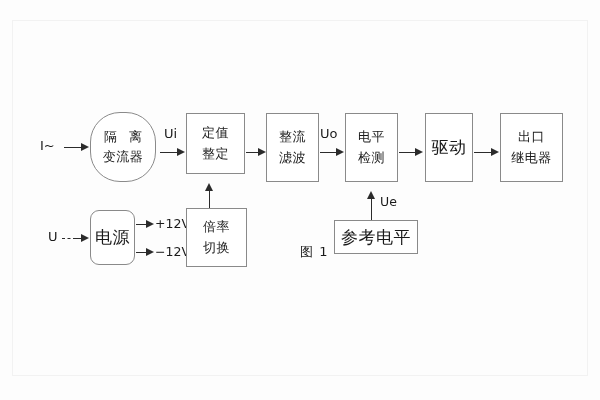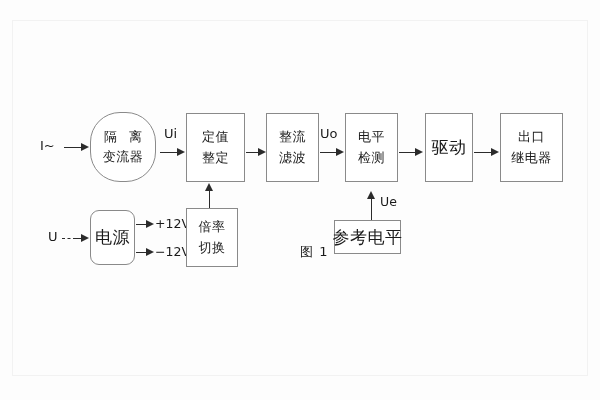--- a/index.html
+++ b/index.html
@@ -98,21 +98,21 @@
 
   <div class="block" style="left:90px; top:112px; width:66px; height:70px;border-radius:30px;">
     <span class="ln spaced">隔 离</span>
     <span class="ln">变流器</span>
   </div>
 
   <div class="label" style="left:164px; top:126px;">Ui</div>
   <div class="hline" style="left:160px; top:152px; width:18px;"></div>
   <div class="arrow-r" style="left:177px; top:147.5px;"></div>
 
-  <div class="block" style="left:186px; top:113px; width:59px; height:69px;">
+  <div class="block" style="left:186px; top:113px; width:59px; height:61px;">
     <span class="ln">定值</span>
     <span class="ln">整定</span>
   </div>
 
   <div class="hline" style="left:246px; top:152px; width:13px;"></div>
   <div class="arrow-r" style="left:258px; top:147.5px;"></div>
 
   <div class="block" style="left:266px; top:113px; width:53px; height:69px;">
     <span class="ln">整流</span>
     <span class="ln">滤波</span>
@@ -152,31 +152,31 @@
   </div>
 
   <div class="hline" style="left:136px; top:224px; width:12px;"></div>
   <div class="arrow-r" style="left:146px; top:219.5px;"></div>
   <div class="label small" style="left:155px; top:216px;">+12V</div>
 
   <div class="hline" style="left:136px; top:252px; width:12px;"></div>
   <div class="arrow-r" style="left:146px; top:247.5px;"></div>
   <div class="label small" style="left:155px; top:244px;">−12V</div>
 
-  <div class="block" style="left:186px; top:208px; width:52px; height:59px;">
+  <div class="block" style="left:186px; top:208px; width:61px; height:59px;">
     <span class="ln">倍率</span>
     <span class="ln">切换</span>
   </div>
 
   <div class="vline" style="left:209px; top:190px; height:18px;"></div>
   <div class="arrow-u" style="left:205px; top:183px;"></div>
 
   <div class="label small" style="left:380px; top:194px;">Ue</div>
   <div class="vline" style="left:371px; top:198px; height:22px;"></div>
   <div class="arrow-u" style="left:367px; top:191px;"></div>
 
-  <div class="block one-line" style="left:334px; top:220px; width:67px; height:34px;text-align:right;">
+  <div class="block one-line" style="left:334px; top:220px; width:84px; height:34px;text-align:right;">
     <span class="ln">参考电平</span>
   </div>
 
   <div class="label cap" style="left:288px; top:243px;margin-left:12px;">图 1</div>
 
 </div>
 
 </body></html>

